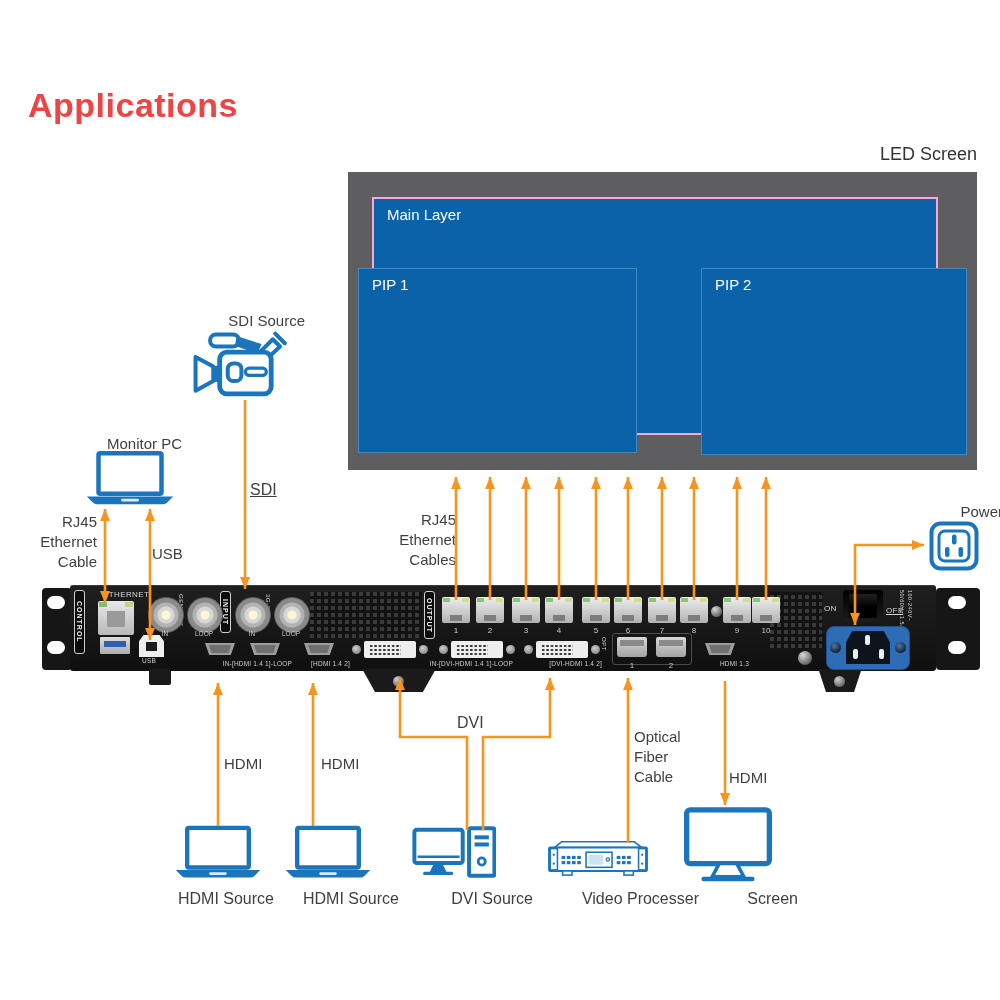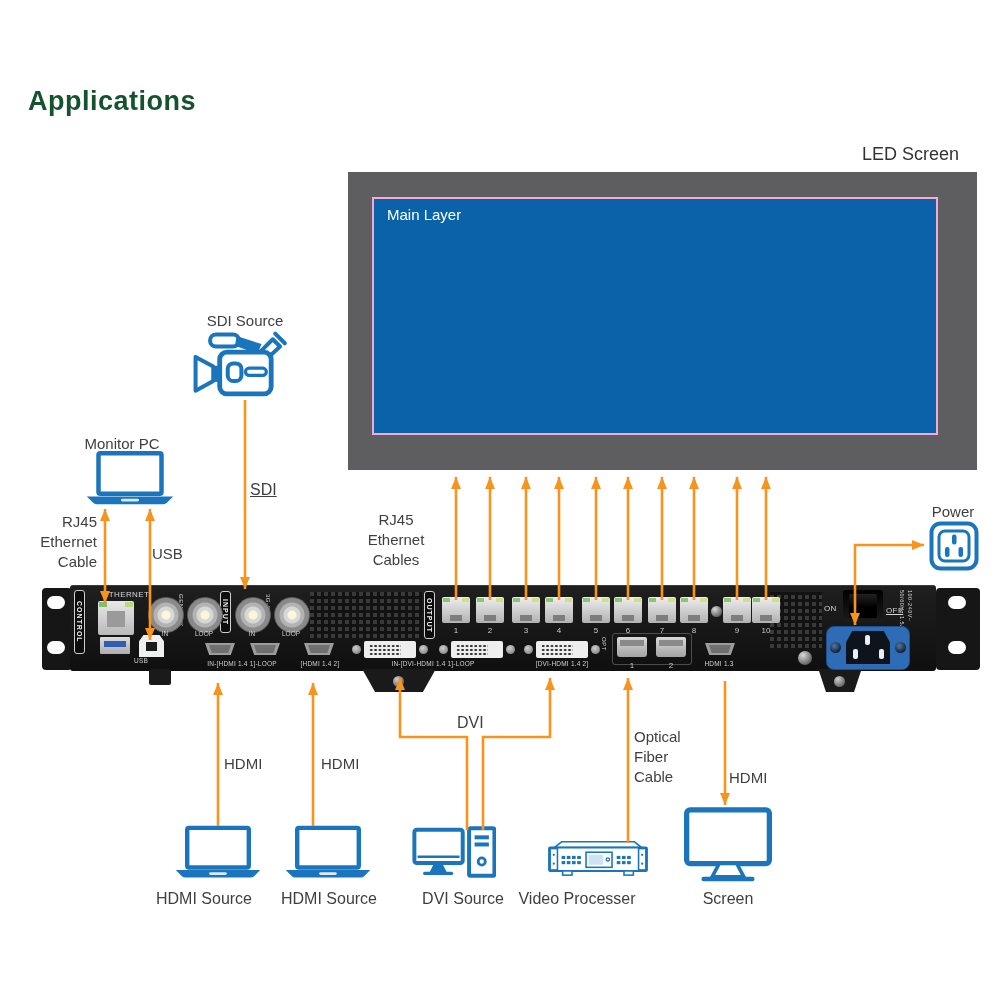--- a/index.html
+++ b/index.html
@@ -1,23 +1,23 @@
 <!DOCTYPE html>
 <html><head>
 <meta charset="utf-8">
 <style>
   html,body{margin:0;padding:0;background:#fff;}
   #canvas{position:relative;width:1000px;height:1000px;background:#fff;overflow:hidden;
           font-family:"Liberation Sans",sans-serif;color:#3f3f3f;}
   
-  .title{position:absolute;left:28px;top:86px;font-size:27px;font-weight:bold;color:#14532d;letter-spacing:.5px;}
-  .led-label{position:absolute;left:862px;top:144px;width:115px;text-align:left;font-size:18px;color:#333;}
+  .title{position:absolute;left:28px;top:86px;font-size:34px;font-weight:bold;color:#ef4444;letter-spacing:.5px;}
+  .led-label{position:absolute;left:862px;top:144px;width:115px;text-align:right;font-size:18px;color:#333;}
   .lbl{position:absolute;font-size:15px;color:#3f3f3f;line-height:20px;}
   .pre{white-space:pre-line;}
-  .ctr{text-align:center;}
+  .ctr{text-align:right;}
   .rgt{text-align:right;}
   .big{font-size:16px;}
   
   .screen{position:absolute;left:348px;top:172px;width:629px;height:298px;background:#5E5E60;z-index:1;}
   .layer{position:absolute;background:#0A63A9;color:#fff;font-size:15px;}
   .layer span{position:absolute;left:13px;top:7px;}
   .main-layer{left:24px;top:25px;width:562px;height:234px;border:2px solid #f9a8d4;}
   .pip1{left:10px;top:96px;width:277px;height:183px;border:1px solid #3F88C4;}
   .pip2{left:353px;top:96px;width:264px;height:185px;border:1px solid #3F88C4;}
   
@@ -97,20 +97,26 @@
 <body>
 <div id="canvas">
 
   <div class="title">Applications</div>
   <div class="led-label">LED Screen</div>
 
   <div class="screen">
     <div class="layer main-layer">
       <span>Main Layer</span>
     </div>
+    <div class="layer pip1">
+      <span>PIP 1</span>
+    </div>
+    <div class="layer pip2">
+      <span>PIP 2</span>
+    </div>
   </div>
 
   <div class="icon" style="left:180px;top:328px;width:118px;height:74px;">
     <svg viewBox="0 0 120 92">
       <rect x="24" y="8" width="36" height="15" rx="7.5" fill="#fff" stroke="#1B75BC" stroke-width="5"></rect>
       <polygon points="57,10 88,20 83,32 55,22" fill="#1B75BC"></polygon>
       <path d="M86 30 L102 14 l9 9 L94 39 Z" fill="#fff" stroke="#1B75BC" stroke-width="5" stroke-linejoin="round"></path>
       <path d="M105 7 l12 12" fill="none" stroke="#1B75BC" stroke-width="5" stroke-linecap="round"></path>
       <rect x="36" y="30" width="64" height="52" rx="9" fill="#fff" stroke="#1B75BC" stroke-width="6"></rect>
       <rect x="46" y="44" width="17" height="22" rx="7" fill="#fff" stroke="#1B75BC" stroke-width="5"></rect>
@@ -221,21 +227,21 @@
   <div class="lbl" style="left:224px;top:754px;">HDMI</div>
   <div class="lbl" style="left:321px;top:754px;">HDMI</div>
   <div class="lbl big" style="left:457px;top:713px;">DVI</div>
   <div class="lbl pre" style="left:634px;top:727px;">Optical
 Fiber
 Cable</div>
   <div class="lbl" style="left:729px;top:768px;">HDMI</div>
   <div class="lbl big ctr" style="left:134px;top:889px;width:140px;">HDMI Source</div>
   <div class="lbl big ctr" style="left:259px;top:889px;width:140px;">HDMI Source</div>
   <div class="lbl big ctr" style="left:393px;top:889px;width:140px;">DVI Source</div>
-  <div class="lbl big ctr" style="left:497px;top:889px;width:160px;">Video Processer</div>
+  <div class="lbl big ctr" style="left:539px;top:889px;width:160px;">Video Processer</div>
   <div class="lbl big ctr" style="left:658px;top:889px;width:140px;">Screen</div>
 
   <div class="ear ear-l">
       <i class="hole h1"></i>
       <i class="hole h2"></i>
     </div>
   <div class="ear ear-r">
       <i class="hole h1"></i>
       <i class="hole h2"></i>
     </div>

